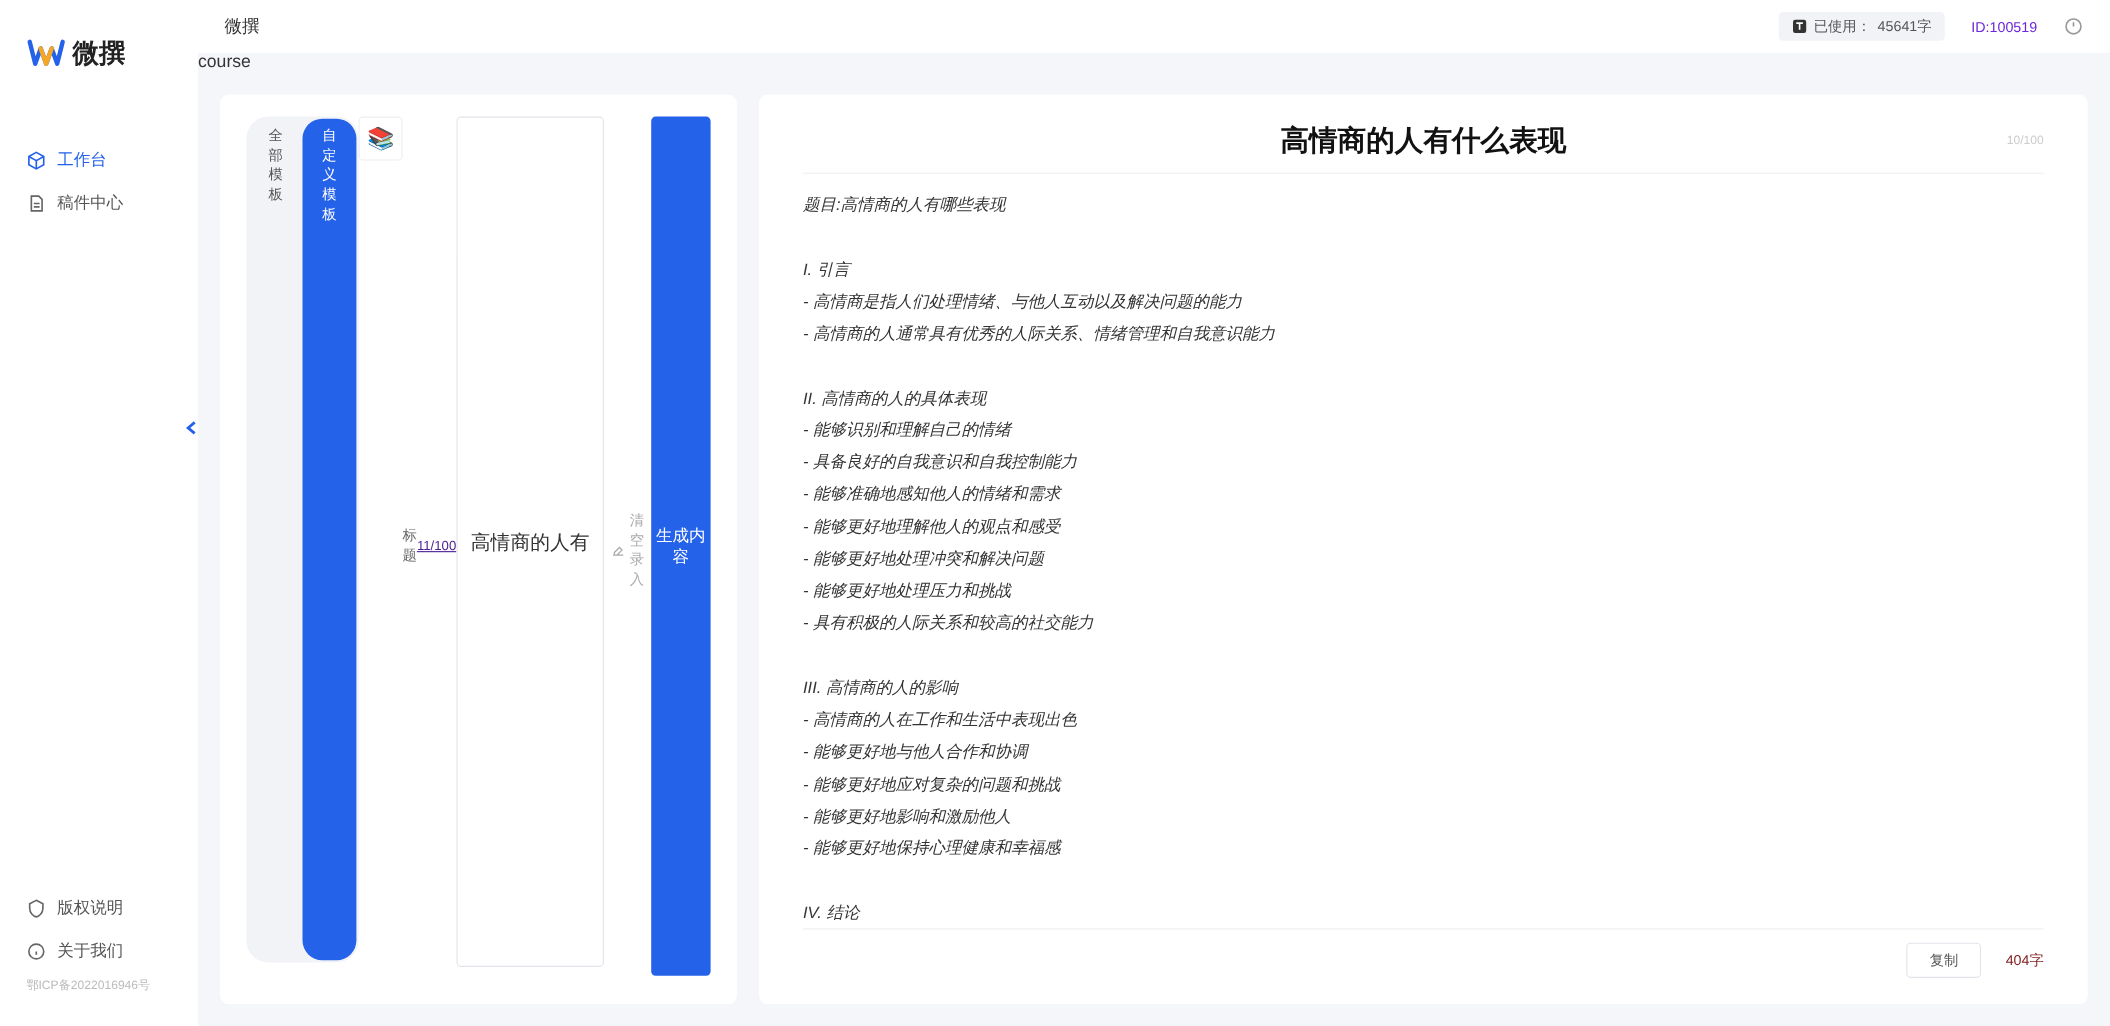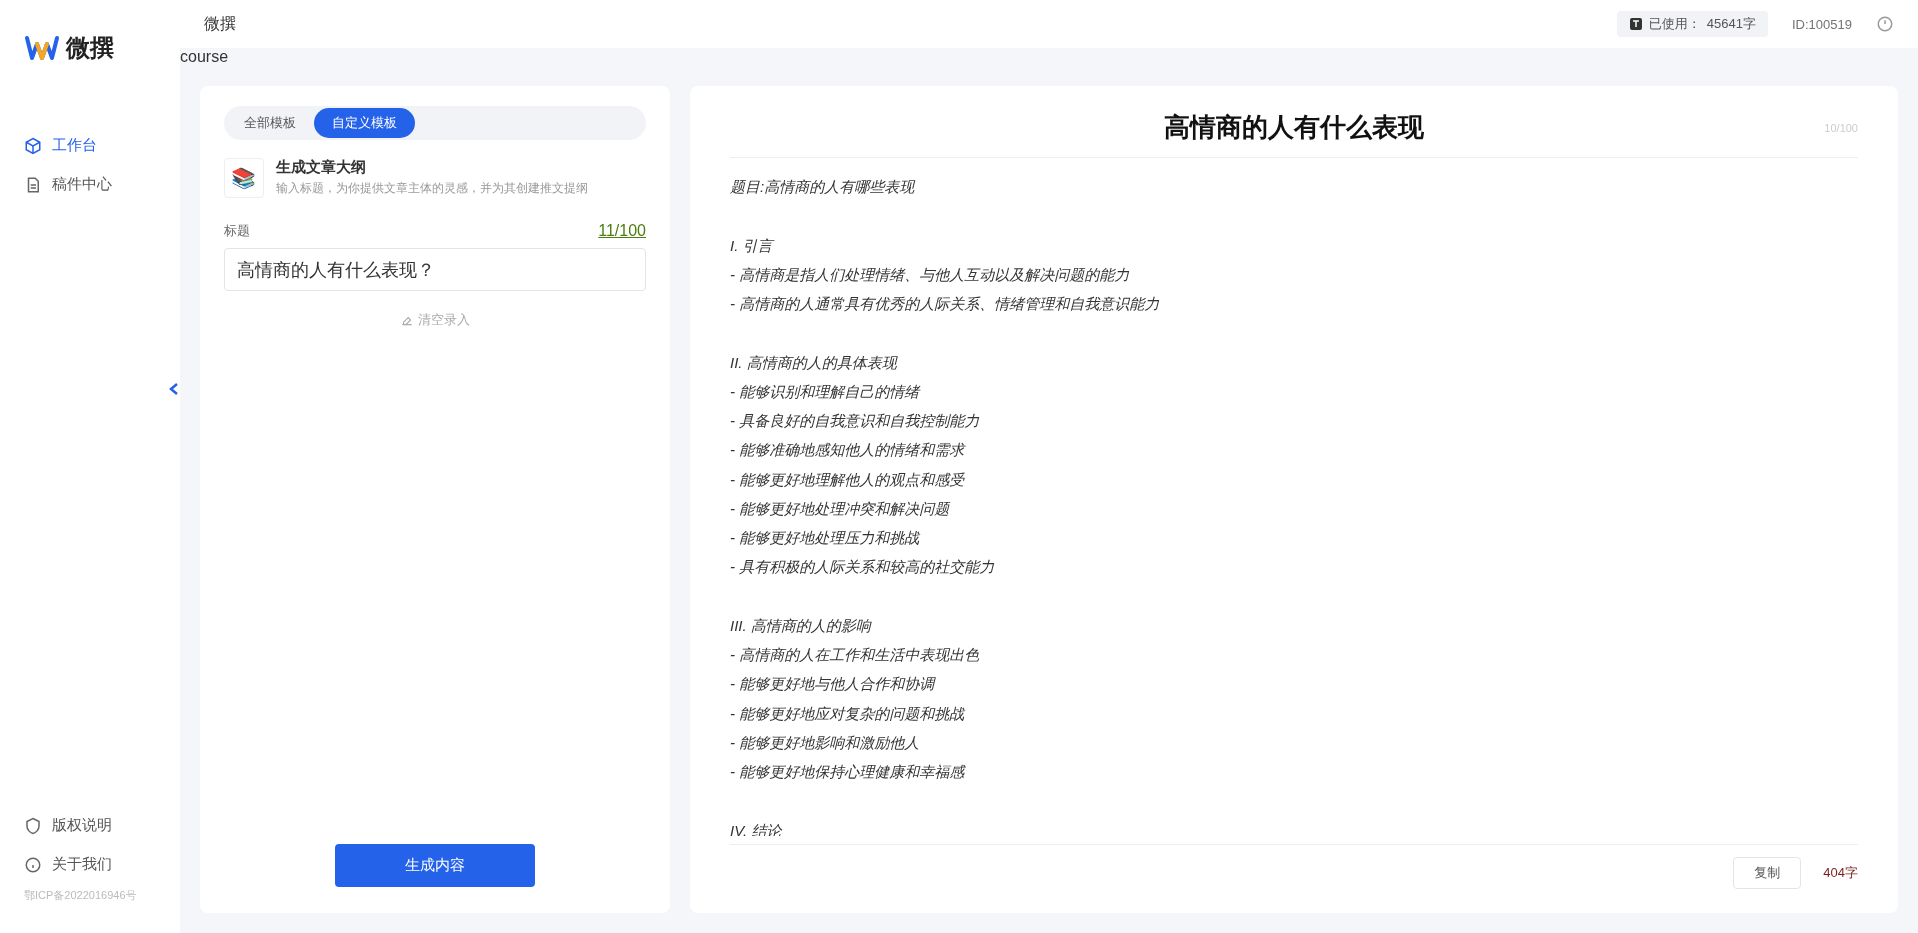--- a/index.html
+++ b/index.html
@@ -25,38 +25,38 @@
     
     
     .main { flex: 1; display: flex; flex-direction: column; }
     
     
     .topbar { height: 48px; background: #fff; display: flex; align-items: center; justify-content: space-between; padding: 0 24px; }
     .topbar-title { font-size: 16px; font-weight: 500; color: #333; }
     .topbar-right { display: flex; align-items: center; gap: 24px; }
     .usage-badge { display: flex; align-items: center; gap: 6px; background: #f2f3f7; padding: 4px 12px; border-radius: 4px; font-size: 13px; color: #555; }
     .usage-icon { width: 14px; height: 14px; }
-    .user-id { font-size: 13px; color: #737373; }
+    .user-id { font-size: 13px; color: #6d28d9; }
     .power-icon { width: 18px; height: 18px; cursor: pointer; color: #888; }
     
     
     .content { flex: 1; display: flex; gap: 20px; padding: 20px; overflow: hidden; }
     
     
-    .panel-left { width: 470px; background: #fff; border-radius: 8px; padding: 20px 24px; display: flex; flex-direction: column; }
+    .panel-left { width: 470px; background: #fff; border-radius: 8px; padding: 20px 24px; display: flex; flex-direction: row; }
     .tabs { display: inline-flex; background: #f2f3f7; border-radius: 20px; padding: 2px; margin-bottom: 18px; }
     .tab { padding: 6px 18px; border-radius: 18px; font-size: 13px; cursor: pointer; color: #555; }
     .tab.active { background: #2562ea; color: #fff; }
     .template-card { display: flex; align-items: flex-start; gap: 12px; margin-bottom: 24px; }
     .template-icon { width: 40px; height: 40px; border-radius: 4px; border: 1px solid #eee; display: flex; align-items: center; justify-content: center; font-size: 20px; }
     .template-info .template-name { font-size: 15px; font-weight: 600; color: #333; margin-bottom: 3px; }
     .template-desc { font-size: 12px; color: #999; }
     .field-row { display: flex; justify-content: space-between; align-items: center; margin-bottom: 8px; }
     .field-label { font-size: 13px; color: #666; }
-    .field-counter { font-size: 16px; color: #4d7c0f; text-decoration: underline; }
+    .field-counter { font-size: 12px; color: #4c1d95; text-decoration: underline; }
     .input-box { width: 100%; border: 1px solid #e2e4ea; border-radius: 4px; padding: 10px 12px; font-size: 18px; color: #333; outline: none; margin-bottom: 14px; }
     .clear-link { display: flex; align-items: center; justify-content: center; gap: 4px; font-size: 13px; color: #aaa; cursor: pointer; padding: 6px; }
     .panel-left-spacer { flex: 1; }
     .generate-btn { width: 200px; margin: 0 auto 6px; background: #2562ea; color: #fff; border: none; border-radius: 4px; padding: 12px 0; font-size: 15px; cursor: pointer; }
     
     
     .panel-right { flex: 1; background: #fff; border-radius: 8px; padding: 24px 40px; display: flex; flex-direction: column; overflow: hidden; }
     .output-titlebar { display: flex; align-items: center; padding-bottom: 12px; border-bottom: 1px solid #eee; margin-bottom: 14px; }
     .output-title { flex: 1; text-align: center; font-size: 26px; font-weight: 600; font-family: "Songti SC", SimSun, serif; color: #111; }
     .output-counter { font-size: 11px; color: #ccc; width: 50px; text-align: right; }
@@ -157,24 +157,20 @@
 course
     <div class="content">
 
       <div class="panel-left">
         <div class="tabs">
           <div class="tab">全部模板</div>
           <div class="tab active">自定义模板</div>
         </div>
         <div class="template-card">
           <div class="template-icon">📚</div>
-          <div class="template-info">
-            <div class="template-name">生成文章大纲</div>
-            <div class="template-desc">输入标题，为你提供文章主体的灵感，并为其创建推文提纲</div>
-          </div>
         </div>
         <div class="field-row">
           <span class="field-label">标题</span>
           <span class="field-counter">11/100</span>
         </div>
         <input class="input-box" value="高情商的人有什么表现？" style="">
         <div class="clear-link">
           <span>
             <svg width="14" height="14" viewBox="0 0 24 24" fill="none" stroke="#aaa" stroke-width="2">
                 <path d="M4 20 L20 20 M6 16 L14 8 L18 12 L10 20 L6 20 Z"></path>

